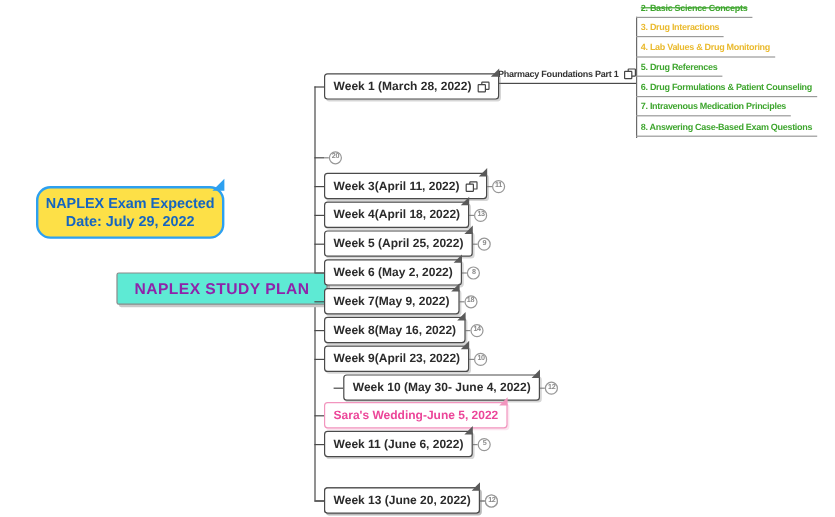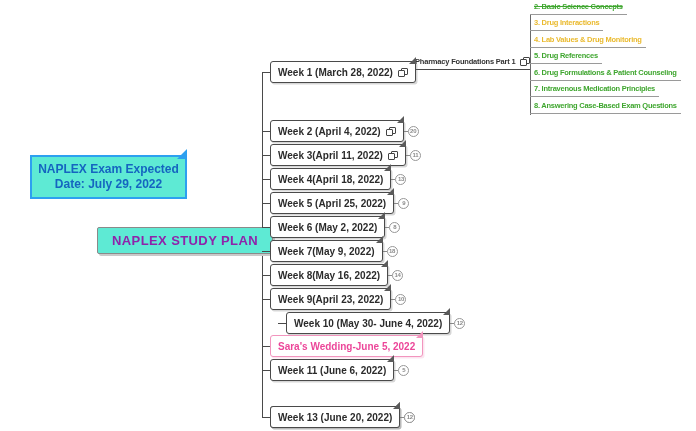--- a/index.html
+++ b/index.html
@@ -45,21 +45,21 @@
     position:absolute; left:97px; top:227px; height:25px; z-index:2;
     display:flex; align-items:center; padding:0 14px;
     background:#5eead4; border:1px solid #8a8a8a; border-radius:2px;
     box-shadow:2px 2px 0 #c9c9c9;
   }
   #root-topic span { font-size:13px; font-weight:700; color:#8e24aa; letter-spacing:.4px; white-space:nowrap; }
 
   
   #callout {
     position:absolute; left:30px; top:155px; width:153px; height:40px; z-index:2;
-    background:#5eead4; border:2px solid #2da0f0; border-radius:0;
+    background:#fde047; border:2px solid #2da0f0; border-radius:12px;
     display:flex; flex-direction:column; justify-content:center; text-align:center;
   }
   #callout .c-line { font-size:12px; font-weight:700; color:#1565c0; line-height:15px; white-space:nowrap; }
   #callout .fold { border-bottom:10px solid #2da0f0; border-left:10px solid transparent; top:-8px; right:-2px; }
 
   
   #pharm-topic {
     position:absolute; left:415px; top:57px; z-index:2; display:flex; align-items:center;
     font-size:7.5px; font-weight:700; letter-spacing:-0.2px; color:#333; white-space:nowrap;
   }
@@ -101,25 +101,20 @@
       <span class="stub"></span>
       <div class="topic-box">
         <span class="fold"></span>
         <span class="topic-label">Week 1 (March 28, 2022)</span>
         <span class="copy-icon"></span>
       </div>
 
     </div>
       <div class="week-row" style="top: 120px; left: 262px;">
       <span class="stub"></span>
-      <div class="topic-box">
-        <span class="fold"></span>
-        <span class="topic-label">Week 2 (April 4, 2022)</span>
-        <span class="copy-icon"></span>
-      </div>
       <span class="badge-stub"></span>
       <span class="badge">20</span>
     </div>
       <div class="week-row" style="top: 144px; left: 262px;">
       <span class="stub"></span>
       <div class="topic-box">
         <span class="fold"></span>
         <span class="topic-label">Week 3(April 11, 2022)</span>
         <span class="copy-icon"></span>
       </div>

